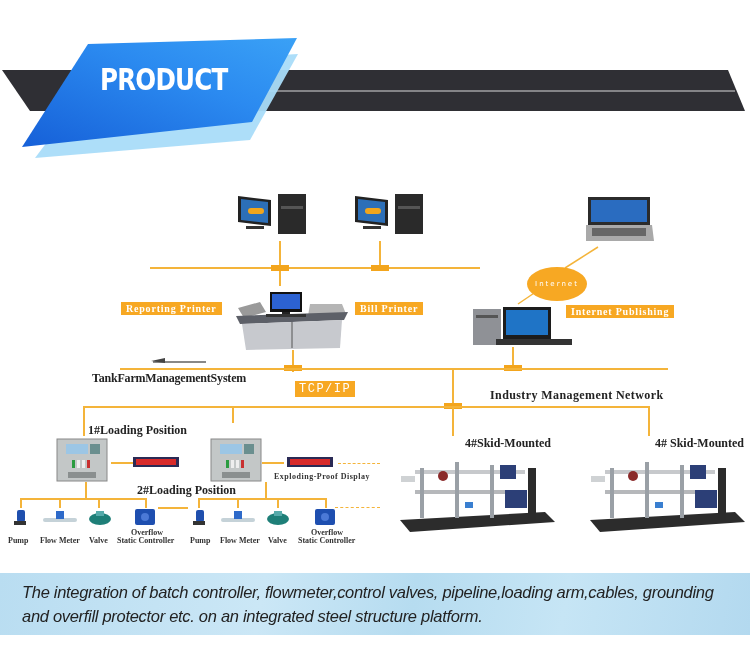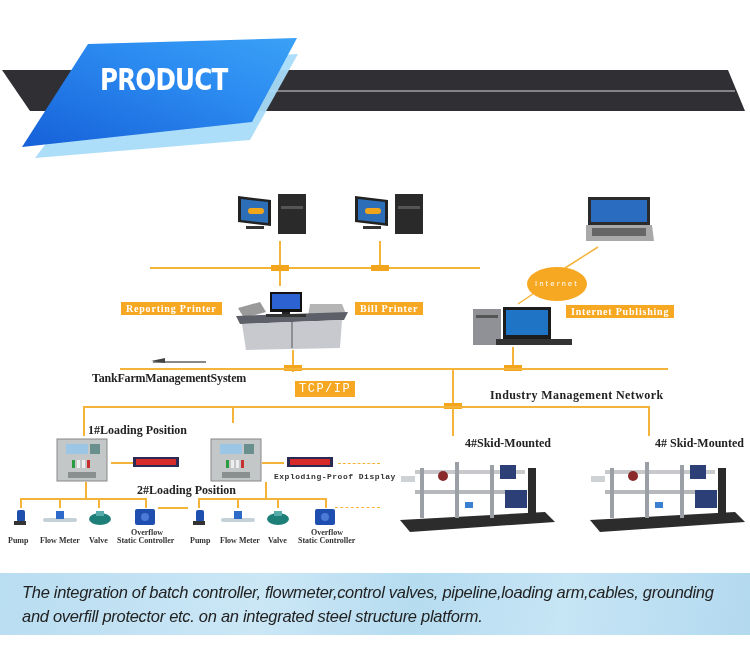--- a/index.html
+++ b/index.html
@@ -201,21 +201,21 @@
 
   <svg class="device" style="left:133px;top:292px;" width="46" height="10">
     <rect x="0" y="0" width="46" height="10" fill="#2a2a55"></rect>
     <rect x="3" y="2" width="40" height="6" fill="#d82a2a"></rect>
   </svg>
   <svg class="device" style="left:287px;top:292px;" width="46" height="10">
     <rect x="0" y="0" width="46" height="10" fill="#2a2a55"></rect>
     <rect x="3" y="2" width="40" height="6" fill="#d82a2a"></rect>
   </svg>
   <div class="dash" style="left:338px;top:298px;width:42px;"></div>
-  <div class="label small" style="left:274px;top:307px;letter-spacing:0.5px;font-family:Liberation Mono, monospace;">Exploding-Proof Display</div>
+  <div class="label small" style="left:274px;top:307px;letter-spacing:0.5px;">Exploding-Proof Display</div>
 
   <div class="line" style="left:85px;top:317px;width:1.5px;height:16px;"></div>
   <div class="line" style="left:265px;top:317px;width:1.5px;height:16px;"></div>
 
   <div class="line" style="left:20px;top:333px;width:126px;height:1.5px;"></div>
   <div class="line" style="left:20px;top:333px;width:1.5px;height:10px;"></div>
   <div class="line" style="left:59px;top:333px;width:1.5px;height:10px;"></div>
   <div class="line" style="left:98px;top:333px;width:1.5px;height:10px;"></div>
   <div class="line" style="left:145px;top:333px;width:1.5px;height:10px;"></div>
   <div class="line" style="left:158px;top:342px;width:30px;height:1.5px;"></div>

